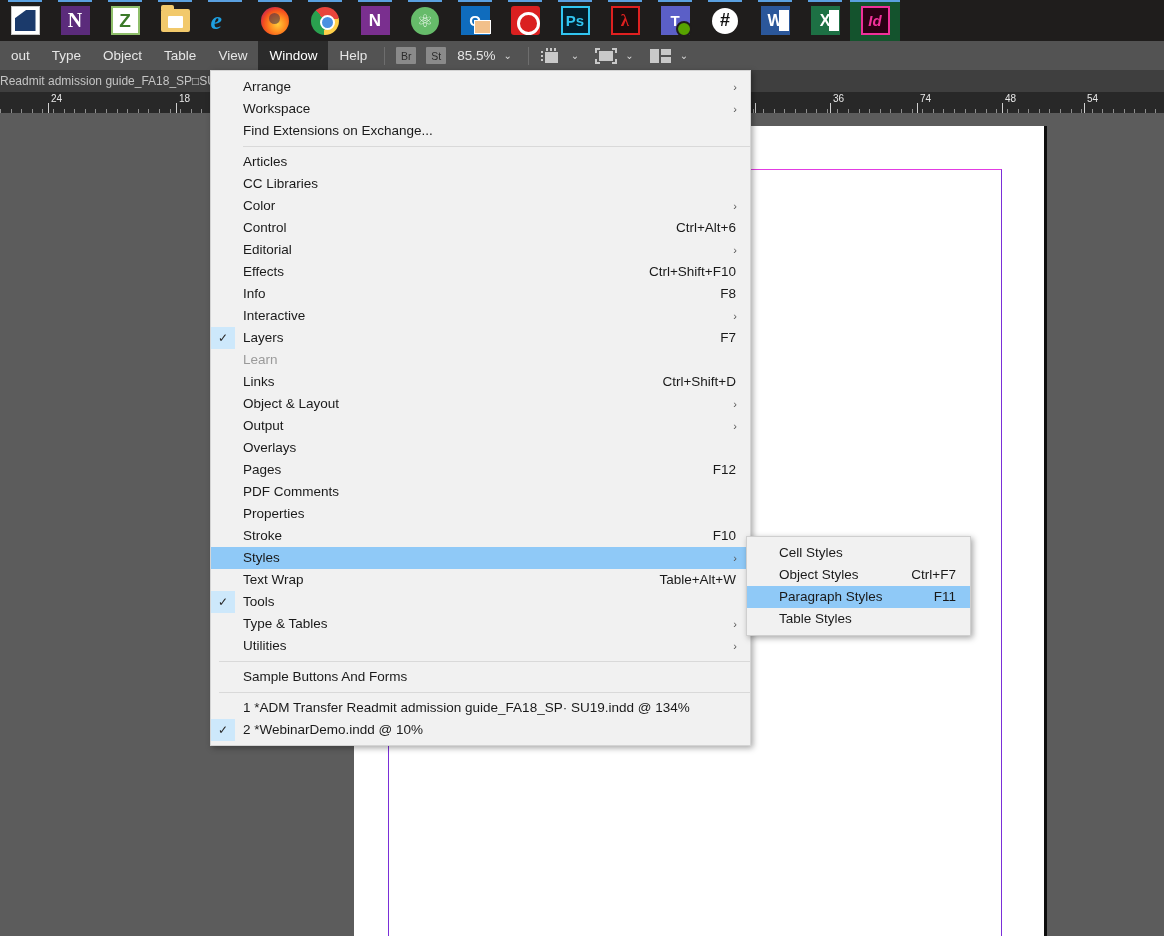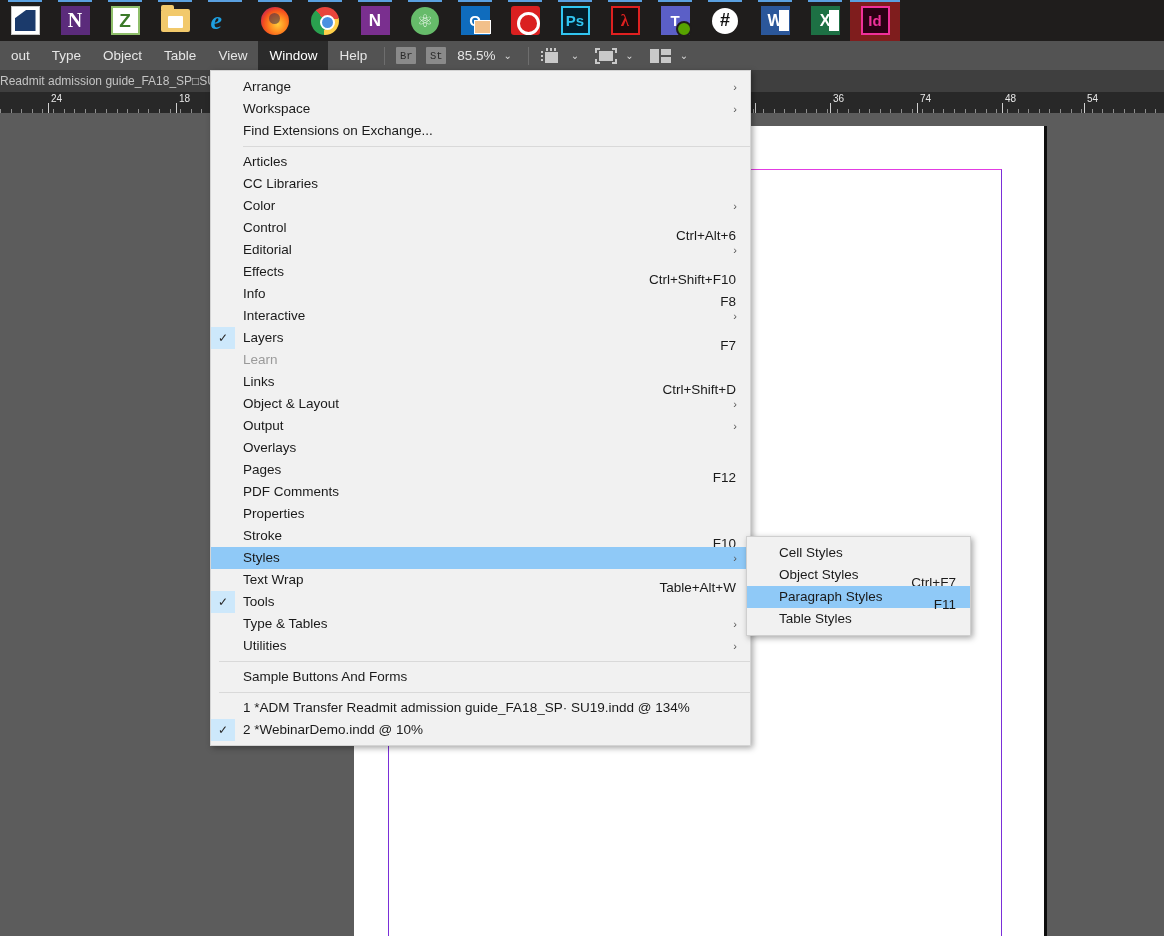--- a/index.html
+++ b/index.html
@@ -18,21 +18,21 @@
     display: flex; align-items: center;
   }
   .tb-item {
     position: relative; width: 50px; height: 41px;
     display:flex; align-items:center; justify-content:center;
   }
   .tb-item .topbar {
     position:absolute; top:0; left:8px; right:8px; height:2px;
     background:#5aa0e0;
   }
-  .tb-item.active { background:#7f1d1d; }
+  .tb-item.active { background:#14532d;font-style:italic; }
   .tb-item.active .topbar { left:0; right:0; background:#5aa0e0; height:2px; }
   .ico { width:29px; height:29px; position:relative; display:block; }
 
   
   .ic-ww { background:#ffffff; border:1px solid #c8c8c8; }
   .ic-ww:after{
     content:''; position:absolute; left:3px; top:3px; right:3px; bottom:3px;
     background:#1b3a6b;
     clip-path: polygon(0 100%, 0 40%, 55% 0, 100% 0, 100% 100%);
   }
@@ -83,21 +83,21 @@
     background:#535353;
     display:flex; align-items:center;
     font-size:13.5px; color:#e6e6e6;
   }
   .mb-item { padding:0 11px; height:29px; line-height:29px; white-space:nowrap; }
   .mb-item.open { background:#2b2b2b; color:#ffffff; }
   .mb-sep { width:1px; height:18px; background:#6e6e6e; margin:0 6px; }
   .mb-btn {
     width:20px;height:17px; background:#8a8a8a; color:#2b2b2b;
     font-size:10.5px; display:flex;align-items:center;justify-content:center;
-    margin:0 5px; border-radius:1px;font-family:Liberation Mono, monospace;
+    margin:0 5px; border-radius:1px;
   }
   .zoomval { color:#e6e6e6; font-size:13.5px; margin-left:6px; }
   .chev { color:#d8d8d8; font-size:10px; margin:0 10px 0 8px; }
   .tbar-icon { width:22px;height:16px; position:relative; margin-left:6px; }
   .tbar-icon .blk { position:absolute; background:#c9c9c9; }
 
   
   .tabstrip {
     position:absolute; left:0; top:70px; width:1164px; height:22px;
     background:#3f3f3f;
@@ -146,21 +146,21 @@
     padding:5px 0 4px 0;
     z-index:50;
   }
   .mrow {
     position:relative; height:22px; line-height:22px;
     padding-left:32px; padding-right:14px;
     white-space:nowrap;
   }
   .mrow.sel { background:#8fc9f7; }
   .mrow.disabled { color:#9a9a9a; }
-  .mrow .sc { position:absolute; right:14px; top:0; line-height:22px;margin-top:8px; }
+  .mrow .sc { position:absolute; right:14px; top:0; line-height:22px; }
   .mrow .arrow {
     position:absolute; right:13px; top:0; line-height:22px;
     font-size:11px; color:#555;
   }
   .mrow .chk {
     position:absolute; left:0; top:0; width:24px; height:22px;
     background:#cde8fb; color:#2a2a2a; font-size:12px;
     display:flex; align-items:center; justify-content:center;
   }
   .msep { height:1px; background:#d9d9d9; margin:4px 0 4px 32px; }

